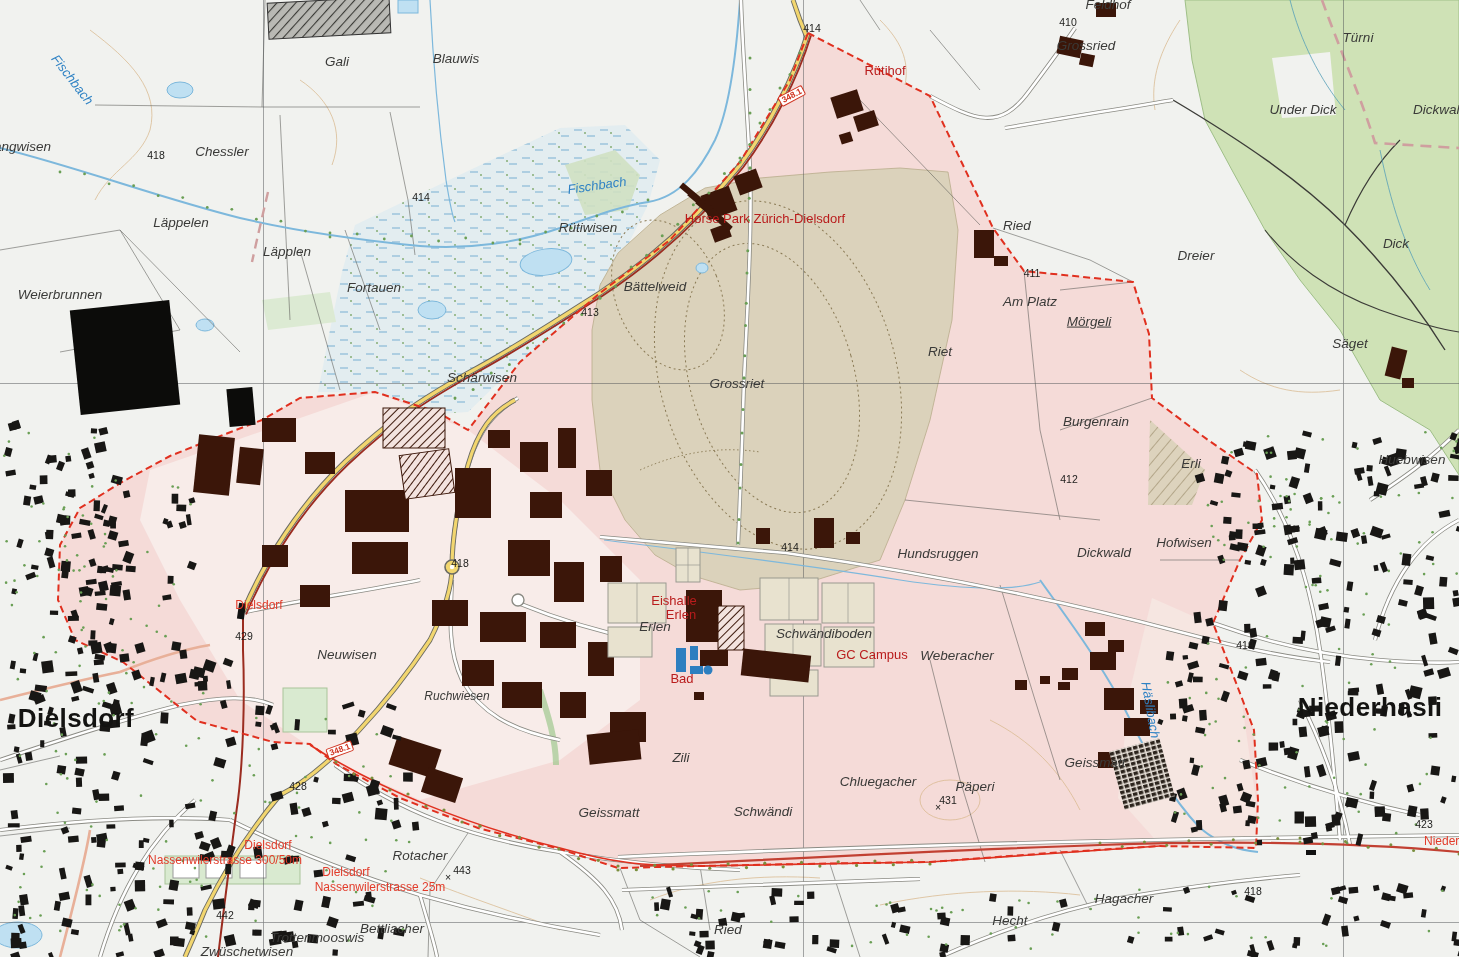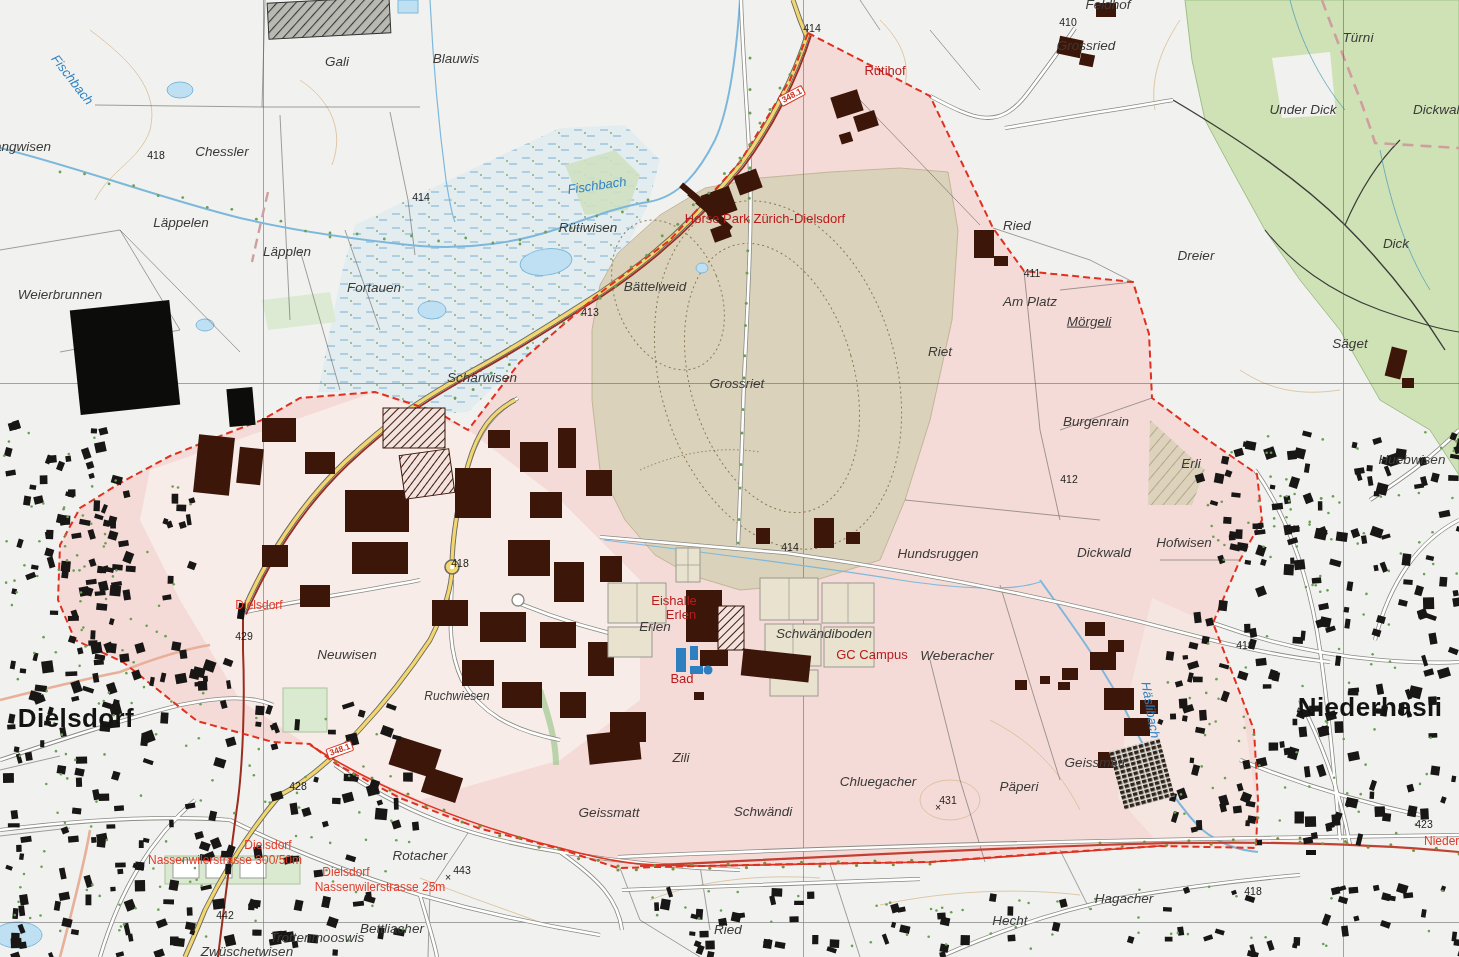--- a/index.html
+++ b/index.html
@@ -1372,21 +1372,21 @@
       <div class="lbl elev" style="left: 1245px; top: 646px;">419</div>
       <div class="lbl water" style="left: 1150px; top: 710px; --r: 80deg;">Häslibach</div>
       <div class="lbl field" style="left: 1095px; top: 763px;">Geissmatt</div>
       <div class="lbl elev" style="left: 1424px; top: 825px;">423</div>
       <div class="lbl station anchor-left" style="left: 1424px; top: 842px;">Niederhasli</div>
       <div class="lbl elev" style="left: 1253px; top: 892px;">418</div>
       <div class="lbl field" style="left: 1124px; top: 899px;">Hagacher</div>
       <div class="lbl field" style="left: 1010px; top: 921px;">Hecht</div>
       <div class="lbl field" style="left: 728px; top: 930px;">Ried</div>
       <div class="lbl field" style="left: 878px; top: 782px;">Chluegacher</div>
-      <div class="lbl field" style="left: 975px; top: 787px; margin-left: 44px;">Päperi</div>
+      <div class="lbl field" style="left: 975px; top: 787px;">Päperi</div>
       <div class="lbl elev" style="left: 948px; top: 801px;">431</div>
       <div class="lbl elev" style="left: 938px; top: 808px;">×</div>
       <div class="lbl field" style="left: 763px; top: 812px;">Schwändi</div>
       <div class="lbl field" style="left: 609px; top: 813px;">Geissmatt</div>
       <div class="lbl field" style="left: 681px; top: 758px;">Zili</div>
       <div class="lbl field" style="left: 420px; top: 856px;">Rotacher</div>
       <div class="lbl elev" style="left: 462px; top: 871px;">443</div>
       <div class="lbl elev" style="left: 448px; top: 878px;">×</div>
       <div class="lbl elev" style="left: 225px; top: 916px;">442</div>
       <div class="lbl field" style="left: 392px; top: 929px;">Bettliacher</div>

